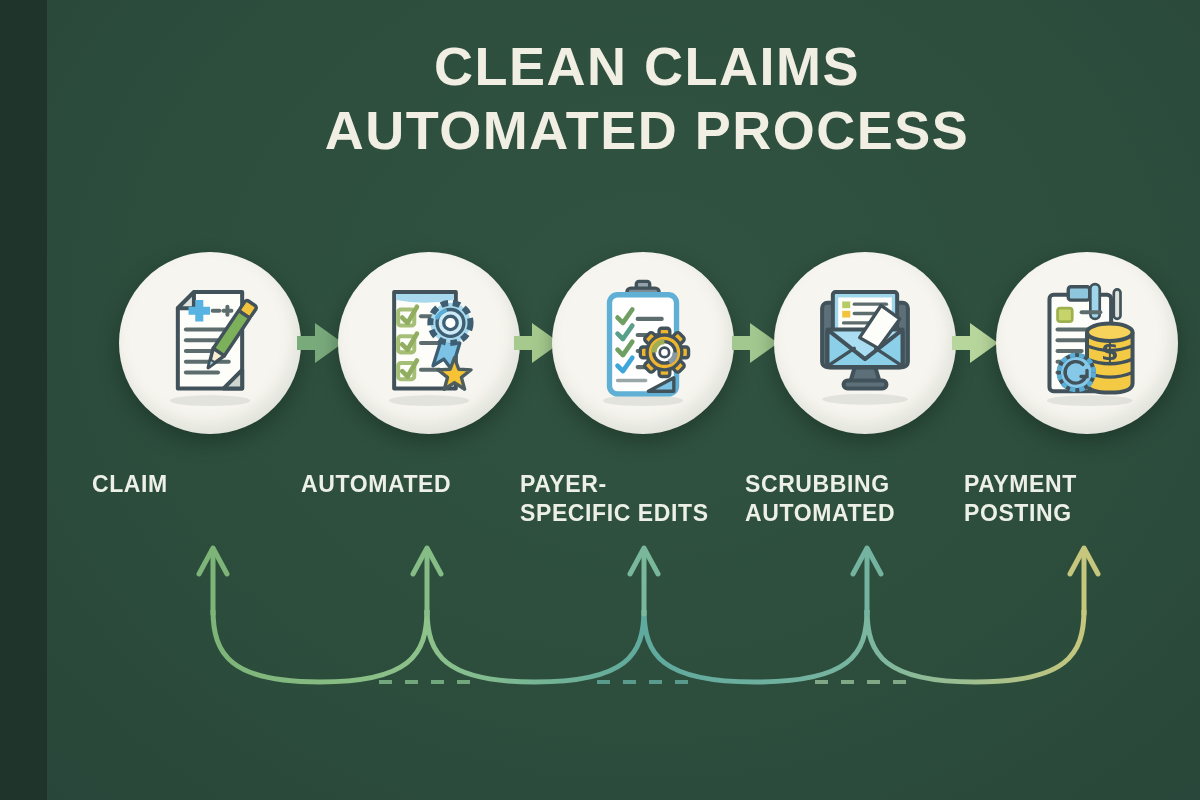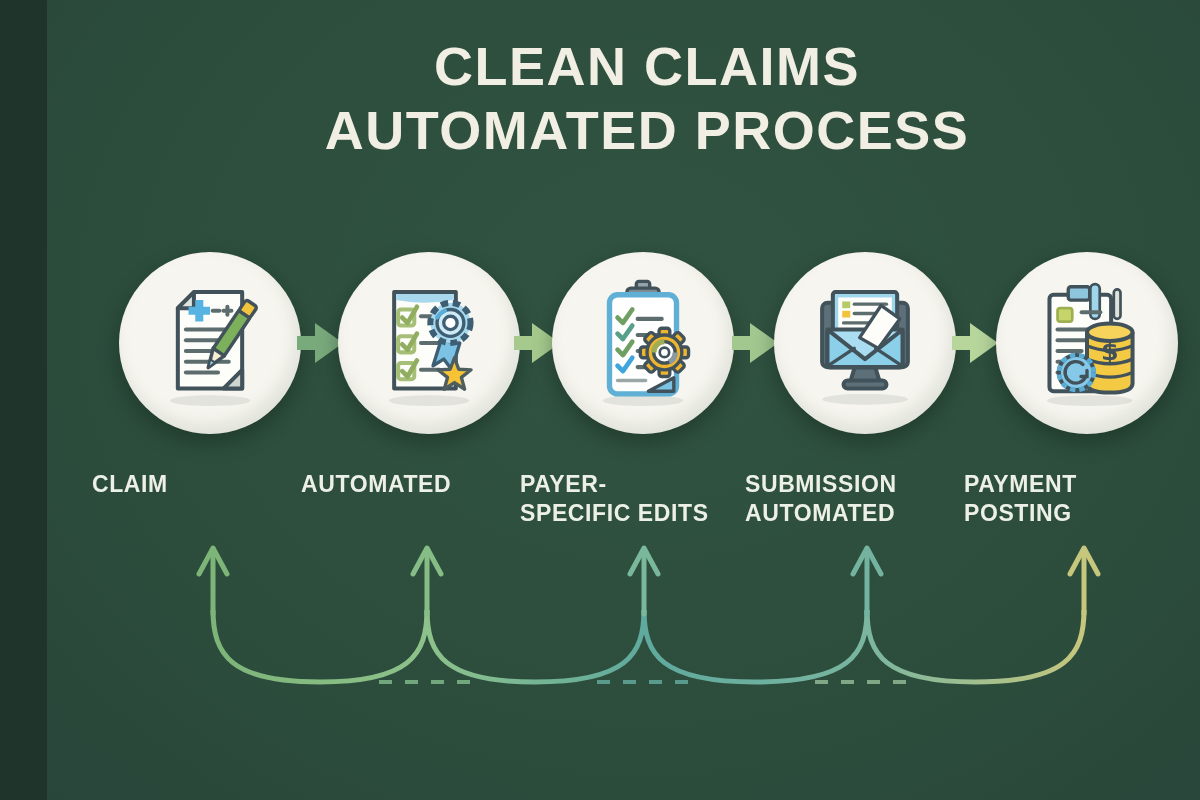--- a/index.html
+++ b/index.html
@@ -204,21 +204,21 @@
     <div>CLAIM</div>
   </div>
   <div class="step-label" style="left:254px;">
     <div>AUTOMATED</div>
   </div>
   <div class="step-label" style="left:473px;">
     <div>PAYER-</div>
     <div>SPECIFIC EDITS</div>
   </div>
   <div class="step-label" style="left:698px;">
-    <div>SUBMISSION</div>
+    <div>SCRUBBING</div>
     <div>AUTOMATED</div>
   </div>
   <div class="step-label" style="left:917px;">
     <div>PAYMENT</div>
     <div>POSTING</div>
   </div>
 
   <svg class="loops" viewBox="0 0 1200 170">
     <defs>
       <linearGradient id="lg1" gradientUnits="userSpaceOnUse" x1="166" x2="380">

